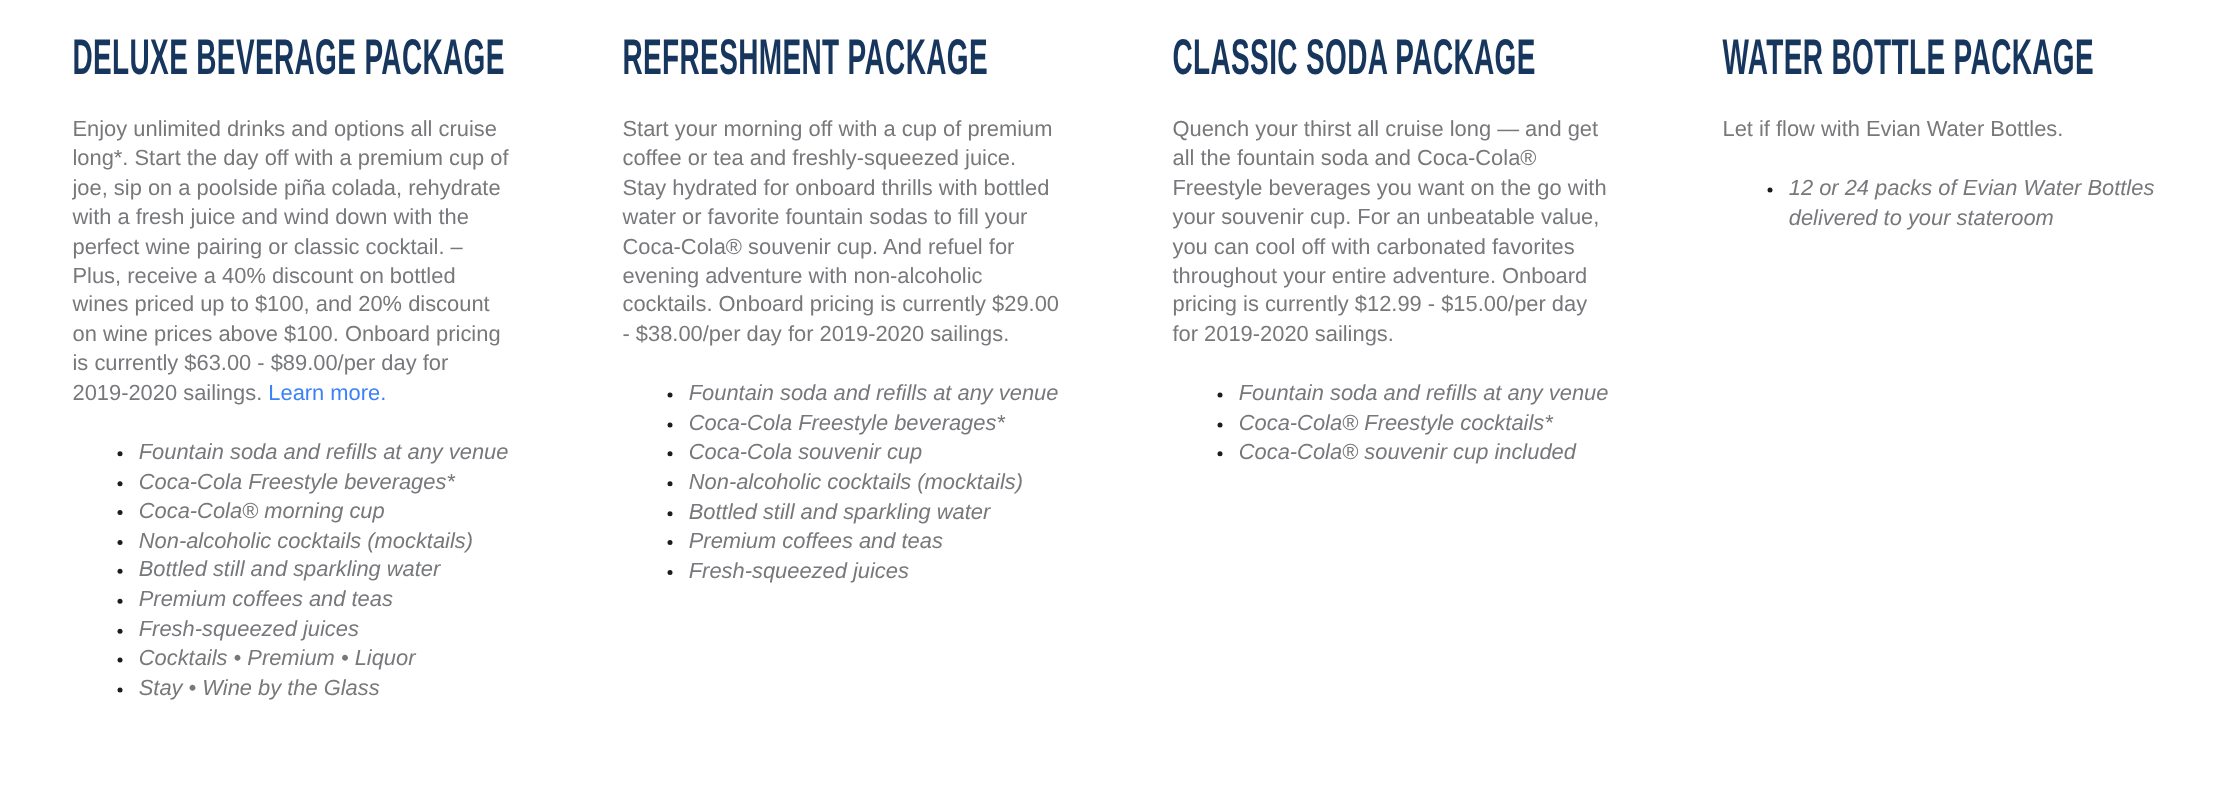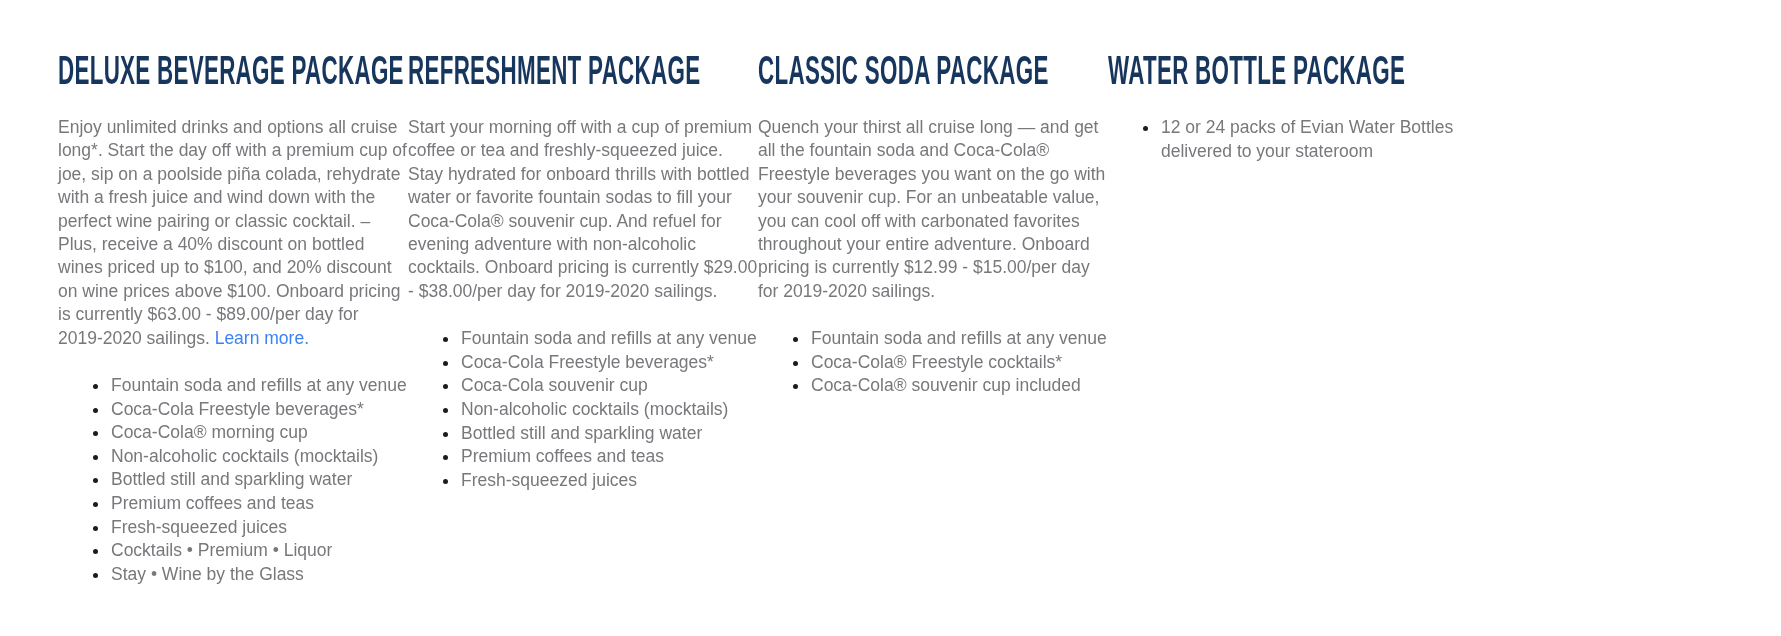--- a/index.html
+++ b/index.html
@@ -5,23 +5,23 @@
   * { box-sizing: border-box; margin: 0; padding: 0; }
   html, body {
     width: 1781px; height: 636px;
     background: #ffffff;
     overflow: hidden;
     font-family: "Liberation Sans", "DejaVu Sans", sans-serif;
   }
   .packages {
     display: grid;
     grid-template-columns: repeat(4, 350px);
+    column-gap: 90px;
     padding: 26px 0 0 58px;
     align-items: start;
-    margin-top: 24px;
   }
   .package { width: 350px; }
   .pkg-title {
     color: #17365D;
     font-size: 40px;
     font-weight: 700;
     line-height: 1;
     letter-spacing: 0.5px;
     white-space: nowrap;
     transform: scaleX(0.56);
@@ -39,21 +39,21 @@
     text-decoration: none;
     cursor: pointer;
   }
   .pkg-list {
     list-style: disc outside;
     padding-left: 51px;
     color: #77787B;
     font-size: 17.5px;
     line-height: 23.6px;
   }
-  .pkg-list li { padding-left: 2px; }
+  .pkg-list li { padding-left: 2px; font-style: italic; }
   .pkg-list li::marker { color: #1C1C1E; font-size: 15px; }
 </style>
 </head>
 <body>
 
 <div class="packages">
 
   <section class="package">
     <h2 class="pkg-title">DELUXE BEVERAGE PACKAGE</h2>
     <p class="pkg-desc"><span>Enjoy unlimited drinks and options all cruise long*. Start the day off with a premium cup of joe, sip on a poolside piña colada, rehydrate with a fresh juice and wind down with the perfect wine pairing or classic cocktail.  – Plus, receive a 40% discount on bottled wines priced up to $100, and 20% discount on wine prices above $100. Onboard pricing is currently  $63.00 - $89.00/per day for 2019-2020 sailings.</span> <a href="#">Learn more.</a></p>
@@ -89,18 +89,19 @@
     <p class="pkg-desc"><span>Quench your thirst all cruise long — and get all the fountain soda and Coca-Cola® Freestyle beverages you want on the go with your souvenir cup. For an unbeatable value, you can cool off with carbonated favorites throughout your entire adventure. Onboard pricing is currently $12.99 - $15.00/per day for 2019-2020 sailings.</span></p>
     <ul class="pkg-list">
         <li>Fountain soda and refills at any venue</li>
         <li>Coca-Cola® Freestyle cocktails*</li>
         <li>Coca-Cola® souvenir cup included</li>
       </ul>
   </section>
 
   <section class="package">
     <h2 class="pkg-title">WATER BOTTLE PACKAGE</h2>
+    <p class="pkg-desc"><span>Let if flow with Evian Water Bottles.</span></p>
     <ul class="pkg-list">
         <li>12 or 24 packs of Evian Water Bottles delivered to your stateroom</li>
       </ul>
   </section>
 
 </div>
 
 </body></html>

